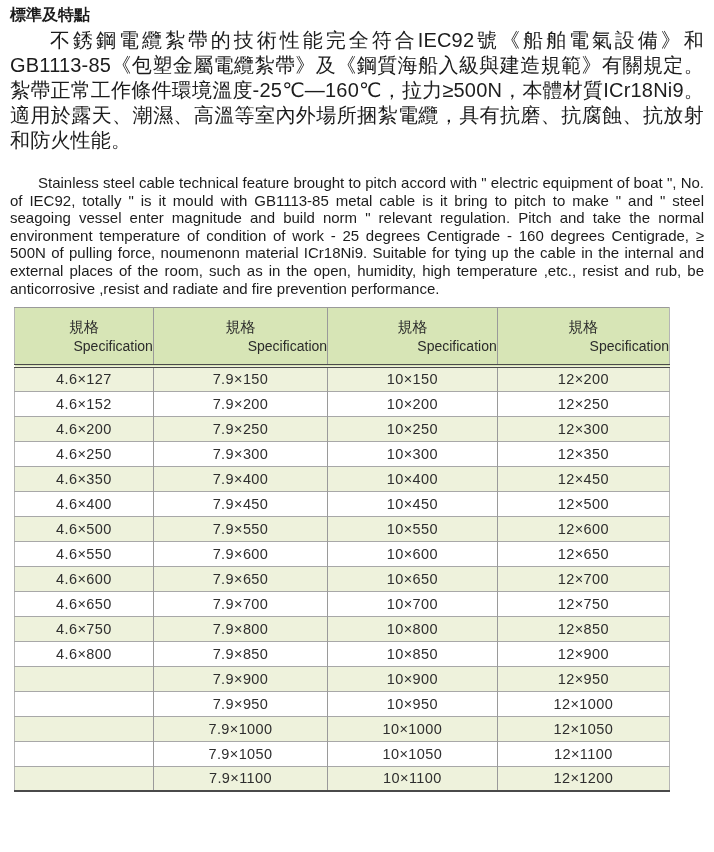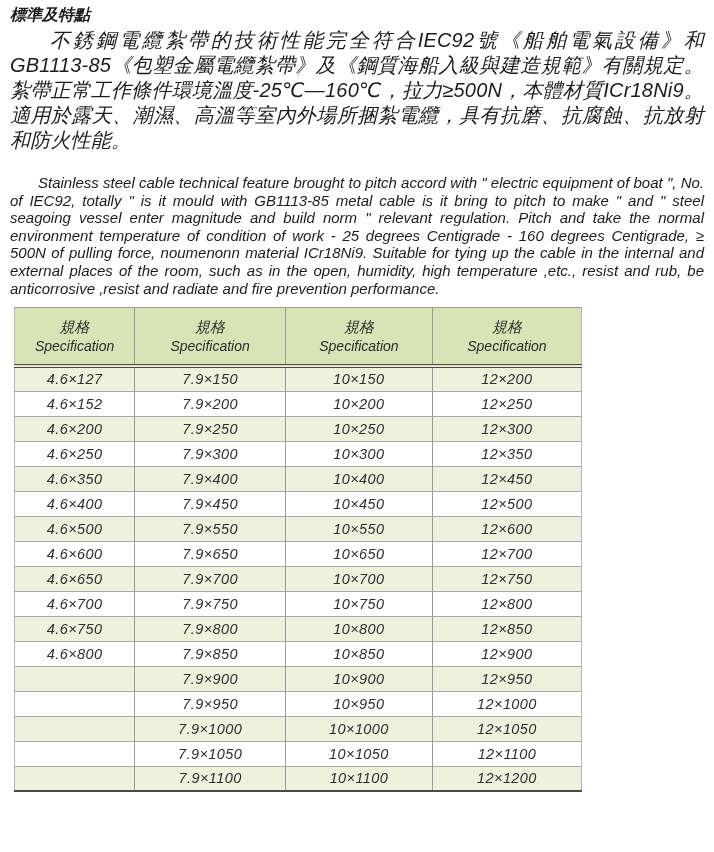--- a/index.html
+++ b/index.html
@@ -10,54 +10,54 @@
     --heavy:#4a4a4a;
     --ink:#1c1c1c;
   }
   *{box-sizing:border-box;margin:0;padding:0;}
   html,body{background:#ffffff;}
   body{
     width:714px;height:852px;overflow:hidden;
     font-family:"Liberation Sans","DejaVu Sans",sans-serif;
     color:var(--ink);
   }
-  .page{padding:5px 10px 6px 10px;font-style:italic;}
+  .page{padding:5px 10px 6px 10px;}
   .title-zh{
     font-size:16px;font-weight:bold;line-height:20px;margin:0 0 3px 0;
   }
   .para-zh{
     font-size:20px;line-height:25px;text-align:justify;text-indent:2em;
     letter-spacing:.2px;
   }
   .title-en{
     font-size:16px;font-weight:bold;line-height:20px;margin:6px 0 2px 0;
   }
   .para-en{
     font-size:15px;line-height:17.6px;text-align:justify;text-indent:28px;margin-top:21px;
   }
   table.spec{
-    width:568px;margin:10px 0 0 4px;
+    width:656px;margin:10px 0 0 4px;
     border-collapse:collapse;table-layout:fixed;
     border-top:1px solid var(--line);
     border-bottom:2px solid var(--heavy);
     border-left:1px solid #b5b5b5;
     border-right:1px solid #b5b5b5;
   }
   table.spec col.c1{width:21.2%;}
   table.spec col.c2{width:26.6%;}
   table.spec col.c3{width:25.9%;}
   table.spec col.c4{width:26.3%;}
   thead th{
     background:var(--hbg);
     font-weight:normal;text-align:center;vertical-align:middle;
     padding:9px 0 8px 0;
     border-bottom:4px double var(--heavy);
   }
   thead th .h-zh{font-size:15px;line-height:19px;color:#2b2b2b;}
-  thead th .h-en{font-size:14px;line-height:20px;color:#2b2b2b;}
+  thead th .h-en{font-size:14px;line-height:20px;color:#2b2b2b;text-align:right;}
   th + th, td + td{border-left:1px solid var(--line);}
   tbody td{
     height:25px;text-align:center;vertical-align:middle;
     font-size:14.5px;letter-spacing:.4px;color:#2e2e2e;
   }
   tbody tr + tr td{border-top:1px solid var(--rowline);}
   tbody tr:nth-child(odd) td{background:var(--stripe);}
 </style>
 </head>
 <body>
@@ -135,38 +135,38 @@
           <td>10×450</td>
           <td>12×500</td>
         </tr>
         <tr>
           <td>4.6×500</td>
           <td>7.9×550</td>
           <td>10×550</td>
           <td>12×600</td>
         </tr>
         <tr>
+          <td>4.6×550</td>
+          <td>7.9×600</td>
+          <td>10×600</td>
+          <td>12×650</td>
+        </tr>
+        <tr>
           <td>4.6×600</td>
           <td>7.9×650</td>
           <td>10×650</td>
           <td>12×700</td>
         </tr>
         <tr>
           <td>4.6×650</td>
           <td>7.9×700</td>
           <td>10×700</td>
           <td>12×750</td>
         </tr>
         <tr>
-          <td>4.6×700</td>
-          <td>7.9×750</td>
-          <td>10×750</td>
-          <td>12×800</td>
-        </tr>
-        <tr>
           <td>4.6×750</td>
           <td>7.9×800</td>
           <td>10×800</td>
           <td>12×850</td>
         </tr>
         <tr>
           <td>4.6×800</td>
           <td>7.9×850</td>
           <td>10×850</td>
           <td>12×900</td>

